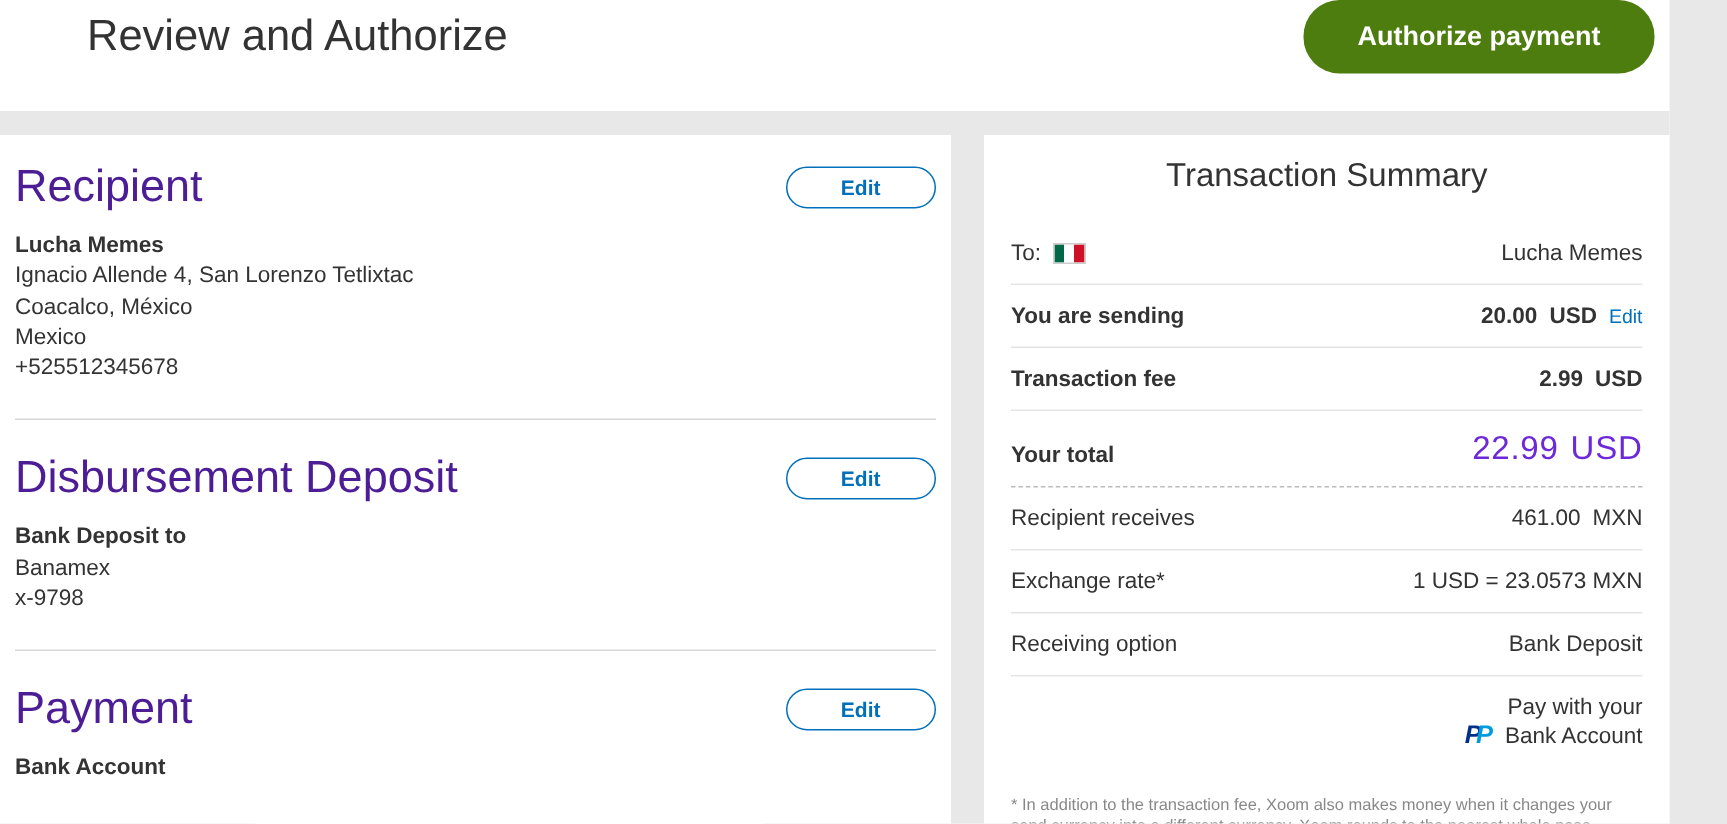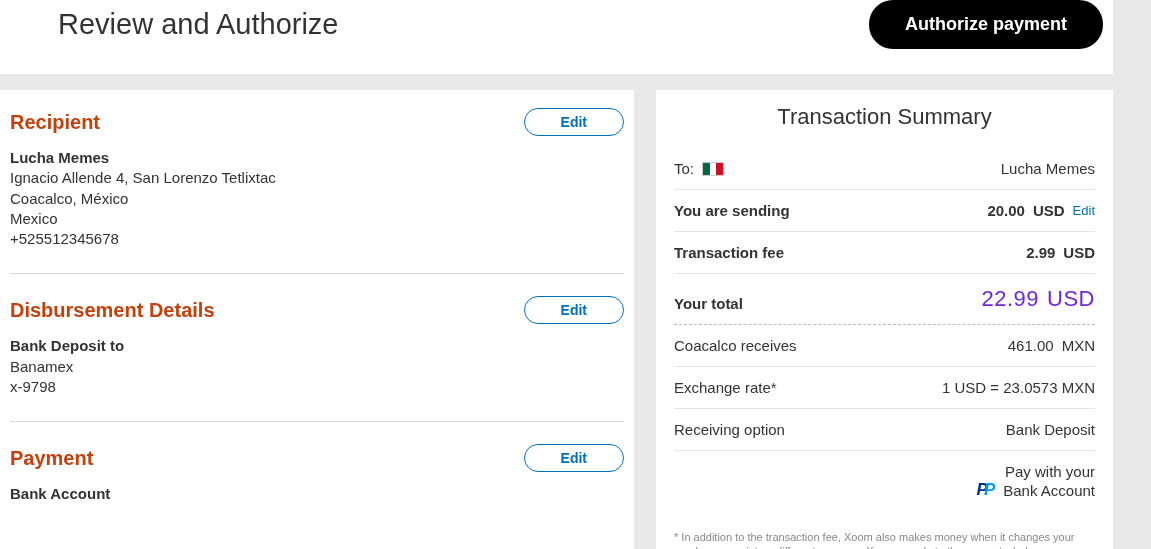--- a/index.html
+++ b/index.html
@@ -22,21 +22,21 @@
       padding: 0 10px 24px 10px;
       border-bottom: 1px solid #fff;
       margin-left: 48px;
     }
     .page-title {
       font-size: 29px;
       font-weight: 400;
       color: #333;
     }
     .authorize-btn {
-      background: #000000;
+      background: #4d7c0f;
       color: #fff;
       border: none;
       border-radius: 24px;
       padding: 14px 36px;
       font-size: 18px;
       font-weight: 600;
       cursor: pointer;
     }
     .main {
       display: flex;
@@ -59,23 +59,23 @@
     .section {
       margin-bottom: 10px;
     }
     .section-head {
       display: flex;
       justify-content: space-between;
       align-items: center;
       margin-bottom: 12px;
     }
     .section-title {
-      font-size: 20px;
-      font-weight: 700;
-      color: #c2410c;
+      font-size: 30px;
+      font-weight: 400;
+      color: #4c1d95;
     }
     .edit-btn {
       background: #fff;
       color: #0070ba;
       border: 1px solid #0070ba;
       border-radius: 20px;
       padding: 5px 36px;
       font-size: 14px;
       font-weight: 600;
       cursor: pointer;
@@ -157,21 +157,21 @@
           <div class="bold">Lucha Memes</div>
           <div>Ignacio Allende 4, San Lorenzo Tetlixtac</div>
           <div>Coacalco, México</div>
           <div>Mexico</div>
           <div>+525512345678</div>
         </div>
       </div>
 
       <div class="section">
         <div class="section-head">
-          <div class="section-title">Disbursement Details</div>
+          <div class="section-title">Disbursement Deposit</div>
           <button class="edit-btn">Edit</button>
         </div>
         <div class="section-body">
           <div class="bold">Bank Deposit to</div>
           <div>Banamex</div>
           <div>x-9798</div>
         </div>
       </div>
 
       <div class="section">
@@ -216,21 +216,21 @@
 
       <div class="summary-row dashed">
         <div class="left sbold">Your total</div>
         <div class="right">
           <span class="total-val">22.99</span>
           <span class="total-val">USD</span>
         </div>
       </div>
 
       <div class="summary-row">
-        <div class="left">Coacalco receives</div>
+        <div class="left">Recipient receives</div>
         <div class="right">
           <span>461.00</span>
           <span>MXN</span>
         </div>
       </div>
 
       <div class="summary-row">
         <div class="left">Exchange rate*</div>
         <div class="right">1 USD = 23.0573 MXN</div>
       </div>

